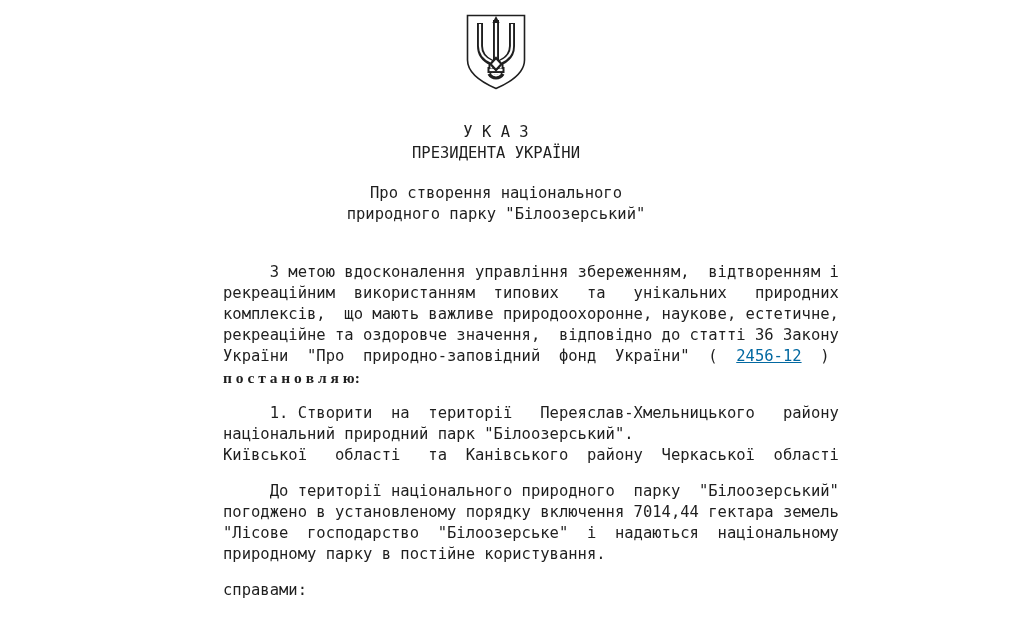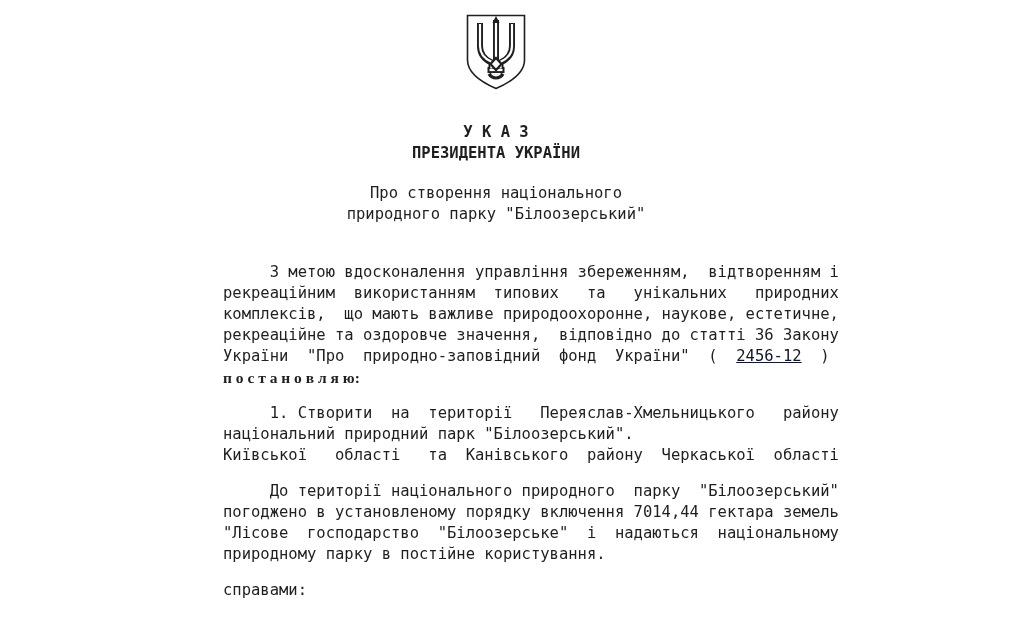--- a/index.html
+++ b/index.html
@@ -22,37 +22,37 @@
     font-size: 15.5px;
     color: #1f1f1f;
   }
   .emblem-wrap {
     padding-top: 13px;
     text-align: center;
   }
   .heading {
     margin-top: 26px;
     text-align: center;
-    font-weight: bold;
+    font-weight: normal;
   }
   .subject {
     margin-top: 19px;
     text-align: center;
     font-weight: normal;
   }
   .ln {
     white-space: pre;
     height: 21px;
     line-height: 21px;
   }
   .para { margin-top: 15px; margin-left: 40px; }
   .para-first { margin-top: 37px; }
   .b { font-weight: bold; font-family: Liberation Serif, serif; }
   a.doc-link {
-    color: #0f172a;
+    color: #0369a1;
     text-decoration: underline;
     cursor: pointer;
   }
 </style>
 </head>
 <body>
 
 <div class="doc">
 
   <div class="emblem-wrap">

